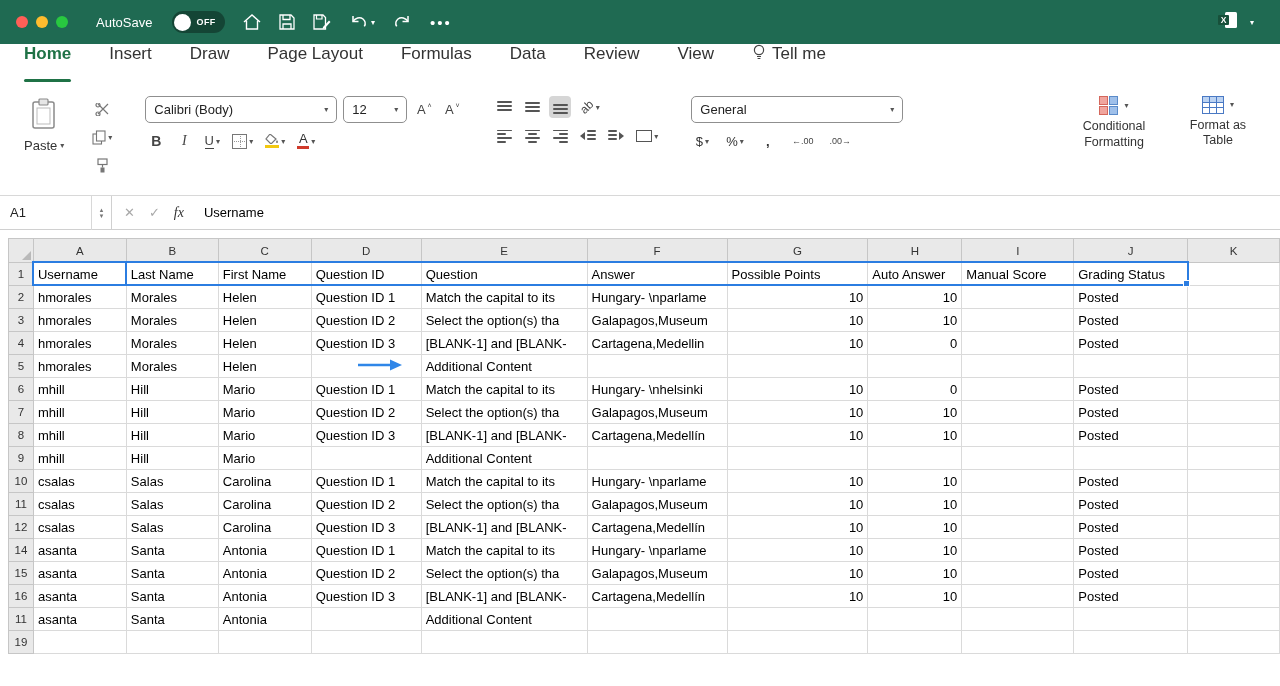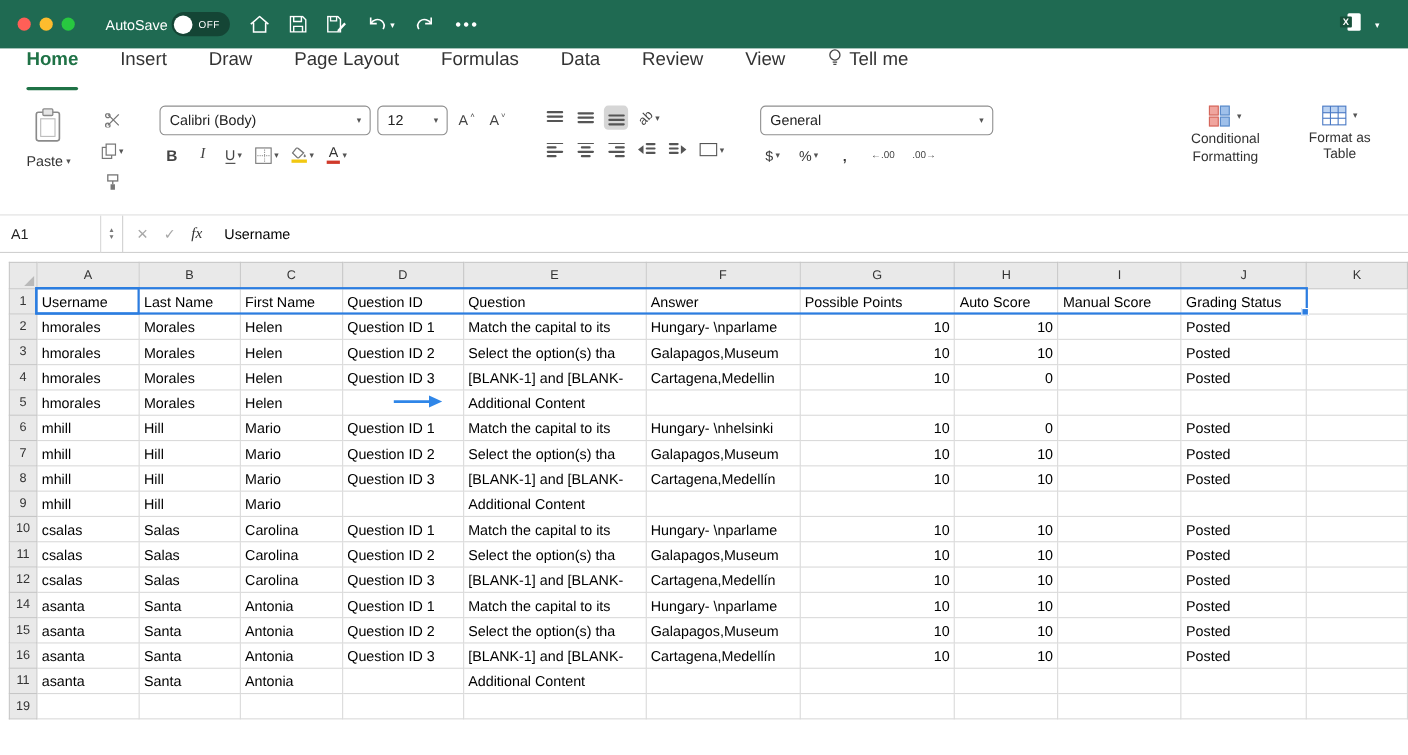--- a/index.html
+++ b/index.html
@@ -6,26 +6,26 @@
   html,body { width:1280px; height:686px; overflow:hidden; background:#fff;
     font-family:"Liberation Sans", sans-serif; }
   .app { position:relative; width:1280px; height:686px; background:#fff; }
 
   
   .titlebar { height:44px; background:#1f6a52; display:flex; align-items:center;
     padding:0 16px; color:#fff; position:relative; }
   .lights { display:flex; gap:8px; margin-right:28px; }
   .light { width:12px; height:12px; border-radius:50%; }
   .light.red{background:#ff5f57} .light.yellow{background:#febc2e} .light.green{background:#28c840}
-  .autosave { display:flex; align-items:center; gap:4px; margin-right:18px; }
+  .autosave { display:flex; align-items:center; gap:20px; margin-right:18px; }
   .autosave-label { font-size:13px; color:#fff; }
   .toggle { display:flex; align-items:center; background:rgba(0,0,0,.35);
     border-radius:11px; padding:2px; height:22px; }
   .knob { width:17px; height:17px; border-radius:50%; background:#fff; }
-  .toggle-state { font-size:9px; font-weight:normal; color:#fff; padding:0 7px 0 5px; letter-spacing:.5px;text-align:center; }
+  .toggle-state { font-size:9px; font-weight:bold; color:#fff; padding:0 7px 0 5px; letter-spacing:.5px;text-align:center; }
   .tb-icons { display:flex; align-items:center; gap:18px; }
   .tb-ic { display:inline-flex; align-items:center; cursor:default; }
   .tb-chev { font-size:8px; color:#fff; margin-left:3px; }
   .tb-more { font-size:15px; letter-spacing:2px; color:#fff; }
   .doc-cluster { position:absolute; right:26px; top:0; height:44px; display:flex;
     align-items:center; gap:9px; }
   .doc-title { font-size:15px; font-weight:bold; color:#fff; }
 
   
   .tabrow { height:42px; display:flex; align-items:center; gap:38px; padding:0 0 0 24px;
@@ -505,21 +505,21 @@
         <tbody>
           <tr>
             <th class="rowhead">1</th>
             <td class="cell">Username</td>
             <td class="cell">Last Name</td>
             <td class="cell">First Name</td>
             <td class="cell">Question ID</td>
             <td class="cell">Question</td>
             <td class="cell">Answer</td>
             <td class="cell">Possible Points</td>
-            <td class="cell">Auto Score</td>
+            <td class="cell">Auto Answer</td>
             <td class="cell">Manual Score</td>
             <td class="cell">Grading Status</td>
             <td class="cell"></td>
           </tr>
           <tr>
             <th class="rowhead">2</th>
             <td class="cell">hmorales</td>
             <td class="cell">Morales</td>
             <td class="cell">Helen</td>
             <td class="cell">Question ID 1</td>

